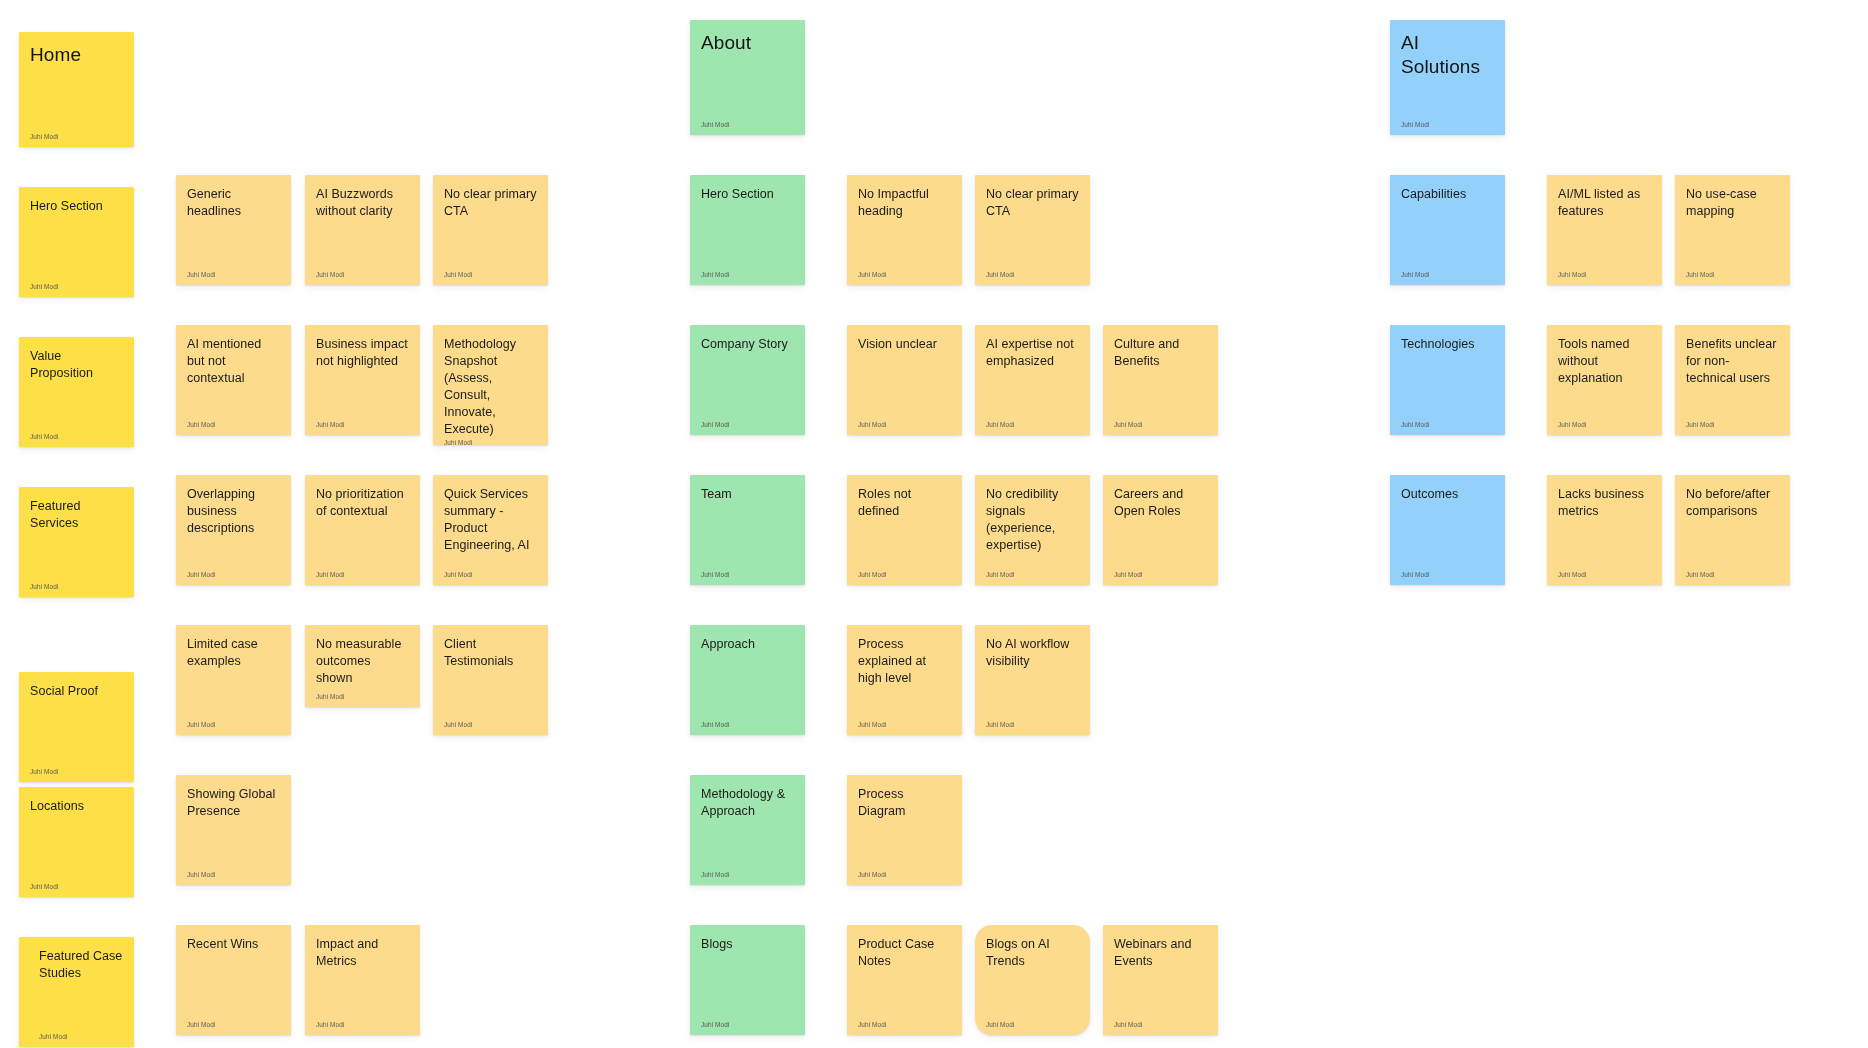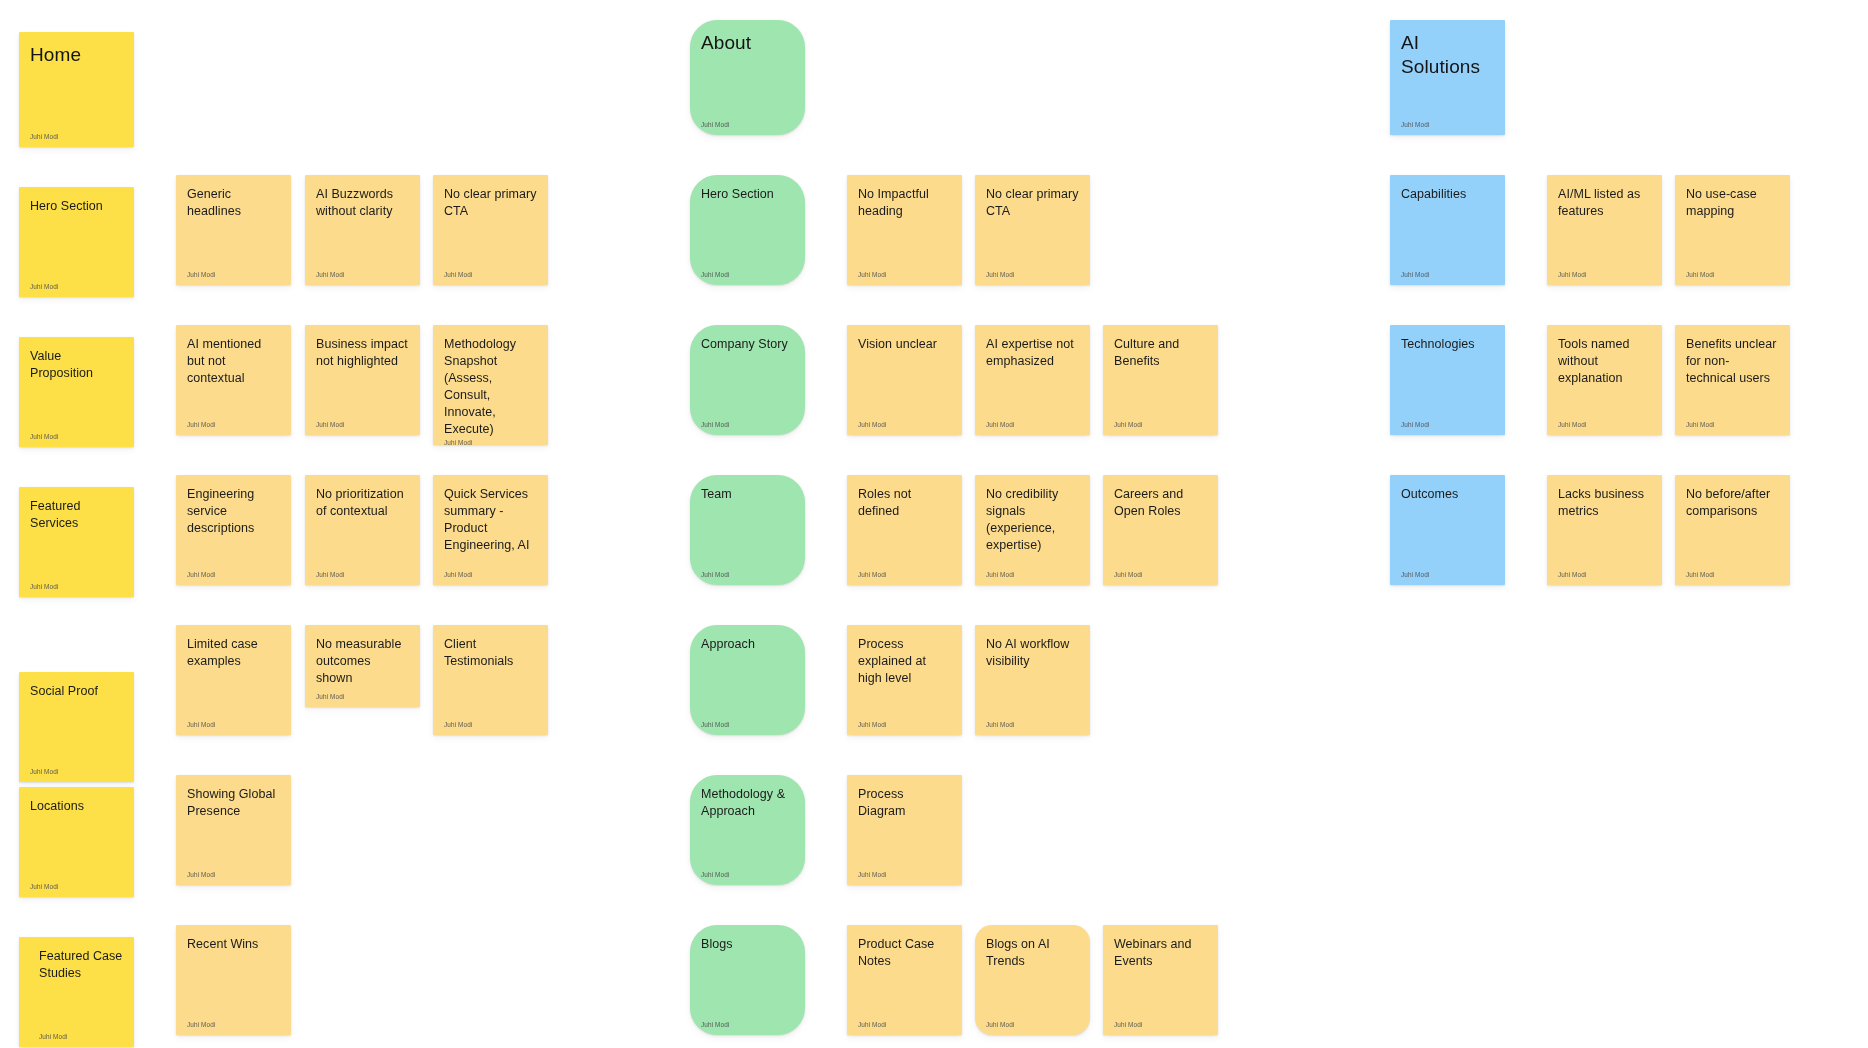--- a/index.html
+++ b/index.html
@@ -61,21 +61,21 @@
     line-height: 9px;
     color: #4d4d4d;
     letter-spacing: 0.12px;
     flex: 0 0 auto;
     opacity: 0.92;
   }
 
   
   .c-peach  { background: #fde047; margin-top: 12px; }
   .c-yellow { background: #fcdc8c; }
-  .c-green  { background: #9fe5b0; border-radius: 27px; }
+  .c-green  { background: #9fe5b0; }
   .c-blue   { background: #93d1fb; }
 </style>
 </head>
 <body>
 
 <div id="board" style="background: rgb(255, 255, 255);">
     <div class="note c-peach header" style="left: 19px; top: 20px; width: 115px; height: 115px;">
       <div class="note-text">Home</div>
       <div class="note-author">Juhi Modi</div>
     </div>
@@ -109,21 +109,21 @@
     </div>
     <div class="note c-yellow" style="left: 433px; top: 325px; width: 115px; height: 120px;">
       <div class="note-text">Methodology Snapshot (Assess, Consult, Innovate, Execute)</div>
       <div class="note-author">Juhi Modi</div>
     </div>
     <div class="note c-peach" style="left: 19px; top: 475px; width: 115px; height: 110px;">
       <div class="note-text">Featured Services</div>
       <div class="note-author">Juhi Modi</div>
     </div>
     <div class="note c-yellow" style="left: 176px; top: 475px; width: 115px; height: 110px;">
-      <div class="note-text">Engineering service descriptions</div>
+      <div class="note-text">Overlapping business descriptions</div>
       <div class="note-author">Juhi Modi</div>
     </div>
     <div class="note c-yellow" style="left: 305px; top: 475px; width: 115px; height: 110px;">
       <div class="note-text">No prioritization of contextual</div>
       <div class="note-author">Juhi Modi</div>
     </div>
     <div class="note c-yellow" style="left: 433px; top: 475px; width: 115px; height: 110px;">
       <div class="note-text">Quick Services summary - Product Engineering, AI</div>
       <div class="note-author">Juhi Modi</div>
     </div>
@@ -152,20 +152,24 @@
       <div class="note-author">Juhi Modi</div>
     </div>
     <div class="note c-peach" style="left: 19px; top: 925px; width: 115px; height: 110px; padding-left: 20px;">
       <div class="note-text">Featured Case Studies</div>
       <div class="note-author">Juhi Modi</div>
     </div>
     <div class="note c-yellow" style="left: 176px; top: 925px; width: 115px; height: 110px;">
       <div class="note-text">Recent Wins</div>
       <div class="note-author">Juhi Modi</div>
     </div>
+    <div class="note c-yellow" style="left: 305px; top: 925px; width: 115px; height: 110px;">
+      <div class="note-text">Impact and Metrics</div>
+      <div class="note-author">Juhi Modi</div>
+    </div>
     <div class="note c-green header" style="left: 690px; top: 20px; width: 115px; height: 115px;">
       <div class="note-text">About</div>
       <div class="note-author">Juhi Modi</div>
     </div>
     <div class="note c-green" style="left: 690px; top: 175px; width: 115px; height: 110px;">
       <div class="note-text">Hero Section</div>
       <div class="note-author">Juhi Modi</div>
     </div>
     <div class="note c-yellow" style="left: 847px; top: 175px; width: 115px; height: 110px;">
       <div class="note-text">No Impactful heading</div>

